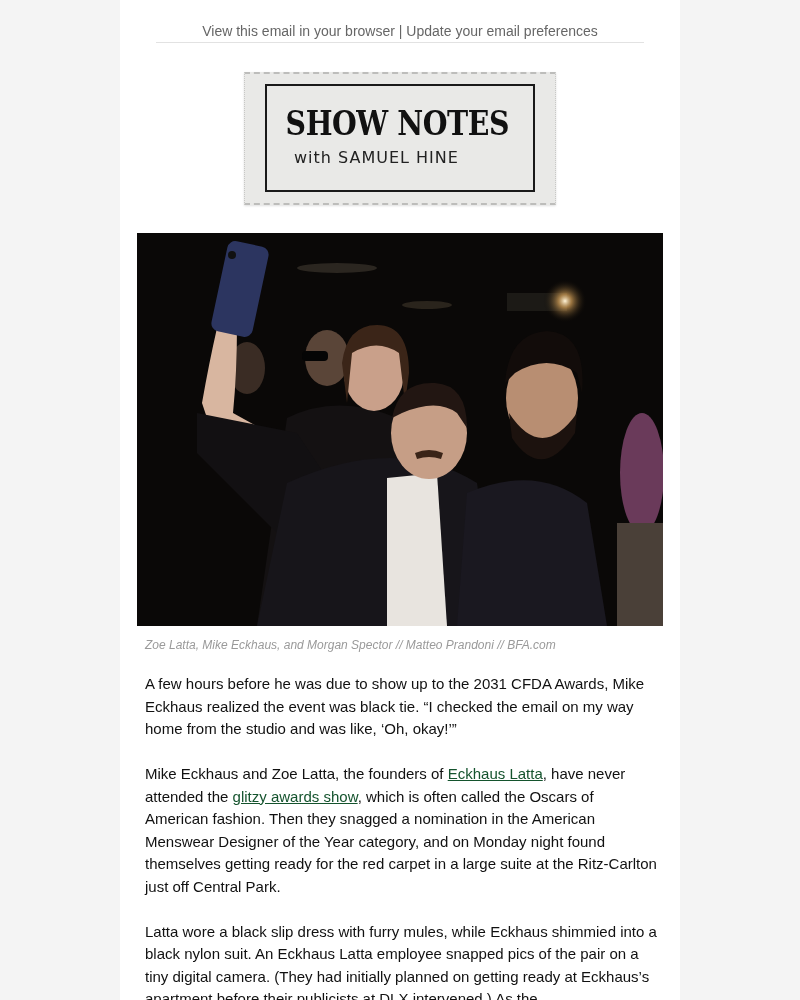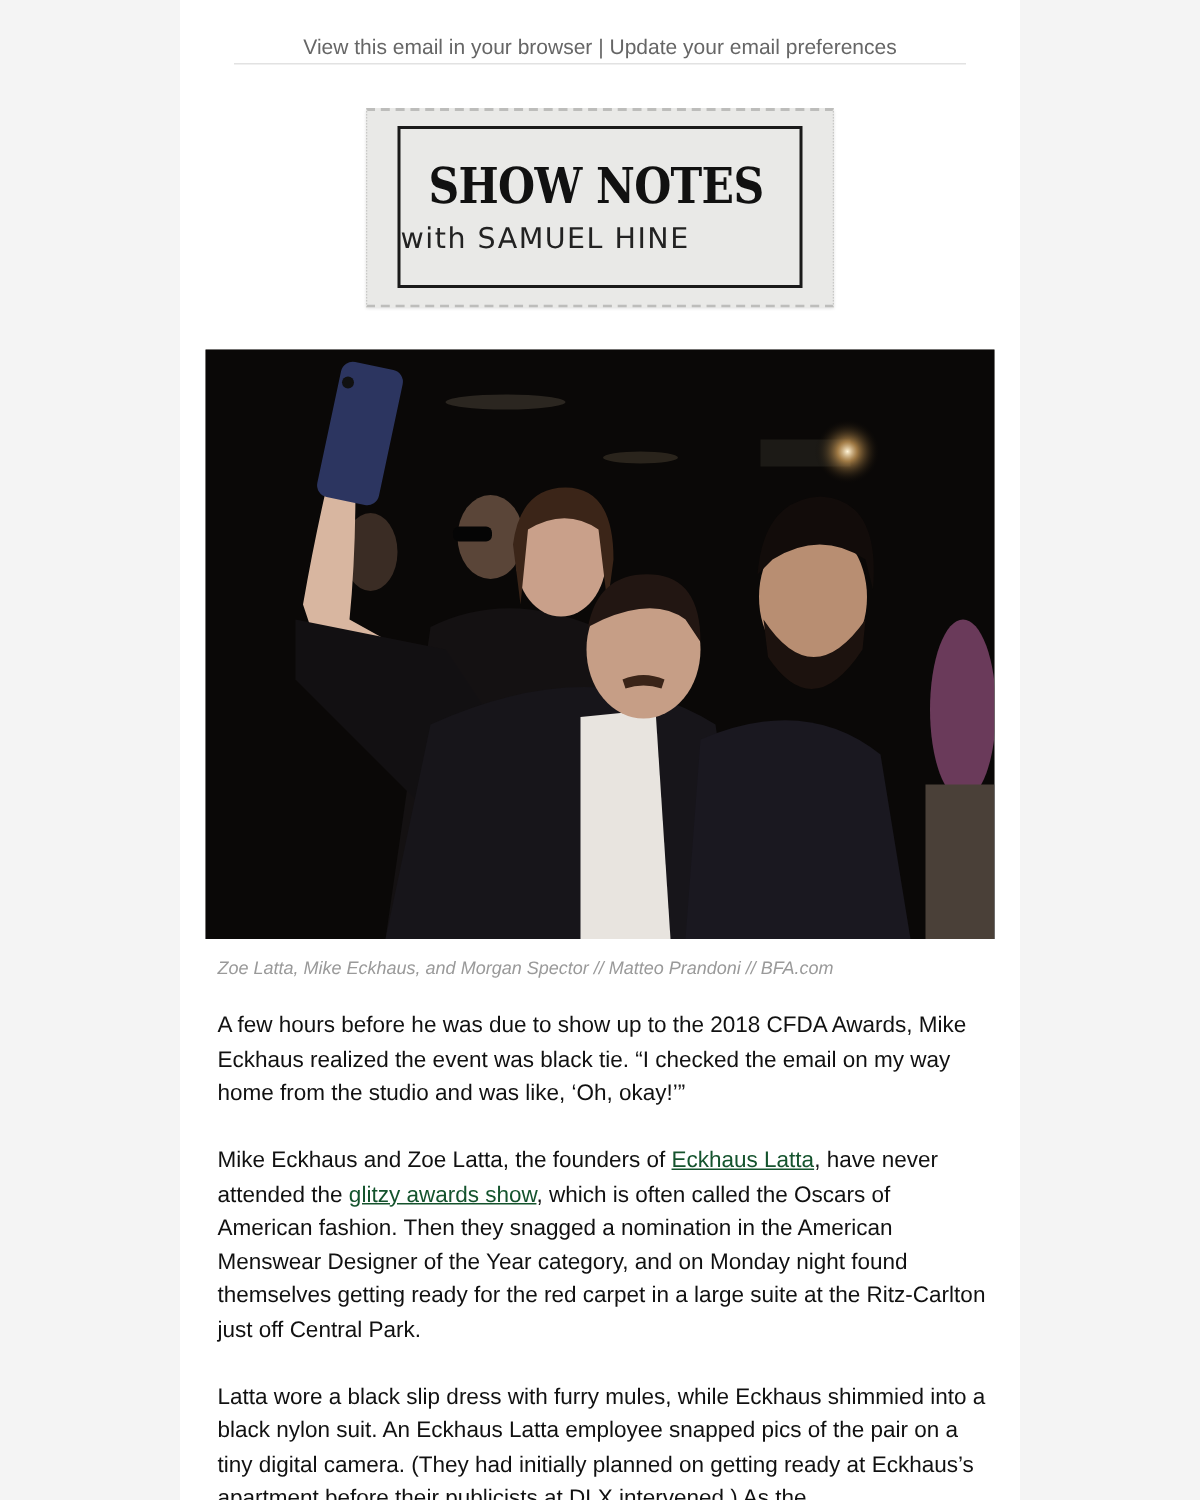--- a/index.html
+++ b/index.html
@@ -36,22 +36,22 @@
     }
     .logo-title {
       margin-top: 20px;
       font-family: "DejaVu Serif", serif; font-weight: bold;
       font-size: 33px; letter-spacing: -0.5px; color: #111;
       transform: scaleX(0.86); transform-origin: center;
       line-height: 36px;
     }
     .logo-sub {
       margin-top: 6px;
-      font-family: "DejaVu Sans", sans-serif; font-size: 19px;
-      letter-spacing: 1px; color: #222;
+      font-family: "DejaVu Sans", sans-serif; font-size: 16px;
+      letter-spacing: 1px; color: #222; margin-left: 27px;
     }
     .photo {
       position: absolute; left: 17px; top: 233px; width: 526px; height: 393px;
       background: #0b0908; overflow: hidden;
     }
     .caption {
       position: absolute; left: 25px; top: 638px; width: 520px;
       font-size: 12px; font-style: italic; color: #9a9a9a;
     }
     .body {
@@ -118,18 +118,18 @@
       <path d="M330 260 Q400 230 450 270 L470 393 L320 393 Z" fill="#1a1820"></path>
       <ellipse cx="405" cy="165" rx="36" ry="48" fill="#b88e72"></ellipse>
       <path d="M368 150 Q372 100 410 98 Q450 100 445 160 L440 140 Q410 120 378 140 Z" fill="#120c0a"></path>
       <path d="M372 180 Q405 230 440 180 L438 200 Q405 250 375 205 Z" fill="#1c120e"></path>
     </svg>
   </div>
 
   <div class="caption">Zoe Latta, Mike Eckhaus, and Morgan Spector // Matteo Prandoni // BFA.com</div>
 
   <div class="body">
-    <p>A few hours before he was due to show up to the 2018 CFDA Awards, Mike Eckhaus realized the event was black tie. “I checked the email on my way home from the studio and was like, ‘Oh, okay!’”</p>
+    <p>A few hours before he was due to show up to the 2031 CFDA Awards, Mike Eckhaus realized the event was black tie. “I checked the email on my way home from the studio and was like, ‘Oh, okay!’”</p>
     <p><span>Mike Eckhaus and Zoe Latta, the founders of </span><a>Eckhaus Latta</a><span>, have never attended the </span><a>glitzy awards show</a><span>, which is often called the Oscars of American fashion. Then they snagged a nomination in the American Menswear Designer of the Year category, and on Monday night found themselves getting ready for the red carpet in a large suite at the Ritz-Carlton just off Central Park.</span></p>
     <p>Latta wore a black slip dress with furry mules, while Eckhaus shimmied into a black nylon suit. An Eckhaus Latta employee snapped pics of the pair on a tiny digital camera. (They had initially planned on getting ready at Eckhaus’s apartment before their publicists at DLX intervened.) As the</p>
   </div>
 
 </div>
 
 </body></html>

